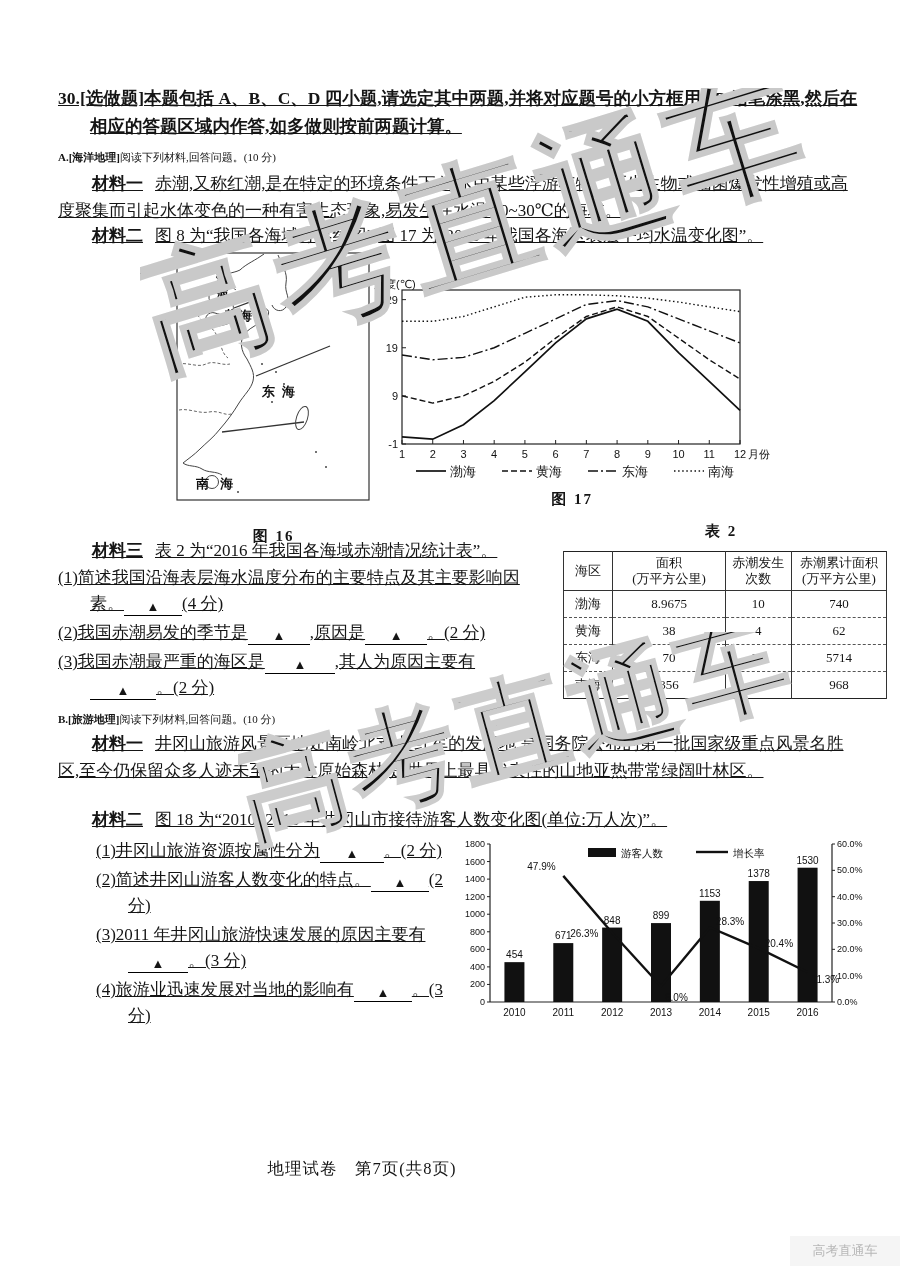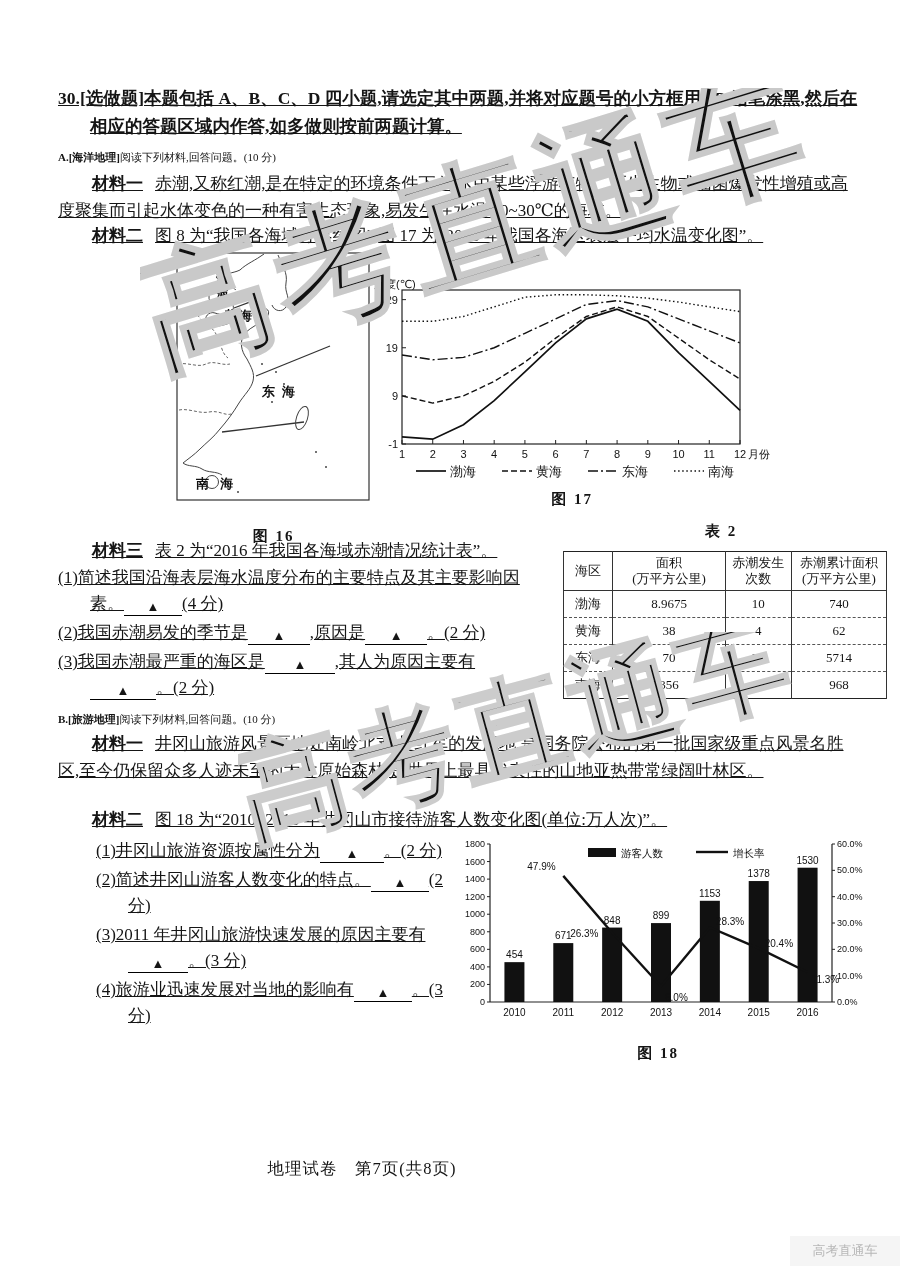--- a/index.html
+++ b/index.html
@@ -269,21 +269,20 @@
         <text x="124.14285714285714" y="102.74333333333333" font-size="10">26.3%</text>
         <text x="219" y="167.2" font-size="10">6.0%</text>
         <text x="269.85714285714283" y="91.47666666666666" font-size="10">28.3%</text>
         <text x="318.7142857142857" y="113.28" font-size="10">20.4%</text>
         <text x="365.57142857142856" y="149.24333333333334" font-size="10">11.3%</text>
         <rect x="142" y="14" width="28" height="9" fill="#111"></rect>
         <text x="175" y="23" font-size="10.5">游客人数</text>
         <line x1="250" y1="18" x2="282" y2="18" stroke="#111" stroke-width="2.4"></line>
         <text x="287" y="23" font-size="10.5">增长率</text>
       </svg>
-    <div class="fig-caption" style="width:424px;margin-top:6px;">图 18</div>
   </div>
 
   <div class="abs footer" style="left:0;top:1158px;width:724px;text-align:center;">地理试卷　第7页(共8页)</div>
 
   <svg class="abs wm" style="left:140px;top:88px;" width="680" height="330">
     <g transform="translate(18,278) rotate(-17)">
       <text font-size="130" font-weight="bold" letter-spacing="8" fill="rgba(255,255,255,0.55)" stroke="#c9c9c9" stroke-width="2.4">高考直通车</text>
     </g>
   </svg>
   <svg class="abs wm" style="left:238px;top:632px;" width="570" height="250">

